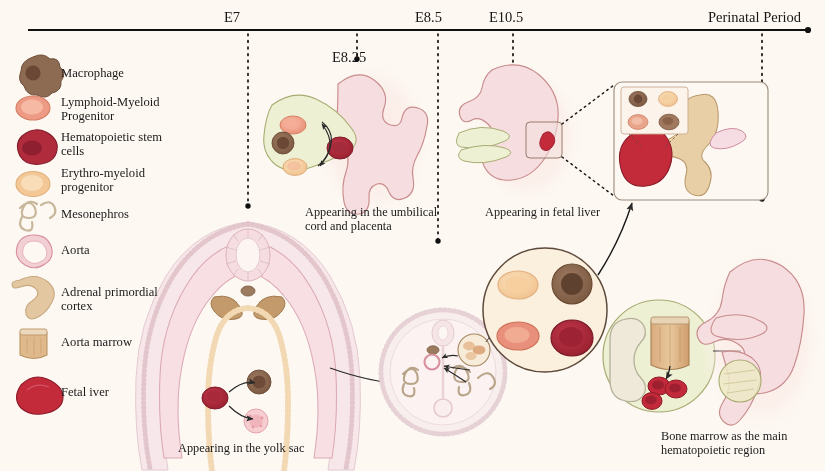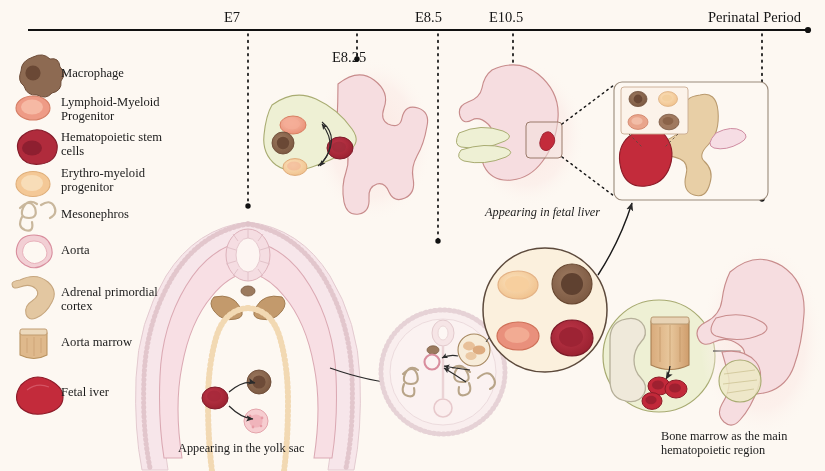--- a/index.html
+++ b/index.html
@@ -415,18 +415,20 @@
 progenitor</div>
   <div class="txt legend-label" style="left:61px;top:130px;">Hematopoietic stem
 cells</div>
   <div class="txt legend-label" style="left:61px;top:207px;">Mesonephros</div>
   <div class="txt legend-label" style="left:61px;top:243px;">Aorta</div>
   <div class="txt legend-label" style="left:61px;top:285px;">Adrenal primordial
 cortex</div>
   <div class="txt legend-label" style="left:61px;top:335px;">Aorta marrow</div>
   <div class="txt legend-label" style="left:61px;top:385px;">Fetal iver</div>
 
-  <div class="txt caption" style="left:485px;top:205px;font-style:italic;">Appearing in fetal liver</div>
+  <div class="txt caption" style="left:305px;top:205px;">Appearing in the umbilical
+cord and placenta</div>
+  <div class="txt caption" style="left:485px;top:205px;">Appearing in fetal liver</div>
   <div class="txt caption" style="left:178px;top:441px;">Appearing in the yolk sac</div>
   <div class="txt caption" style="left:661px;top:429px;">Bone marrow as the main
 hematopoietic region</div>
 
 </div>
 
 </body></html>

